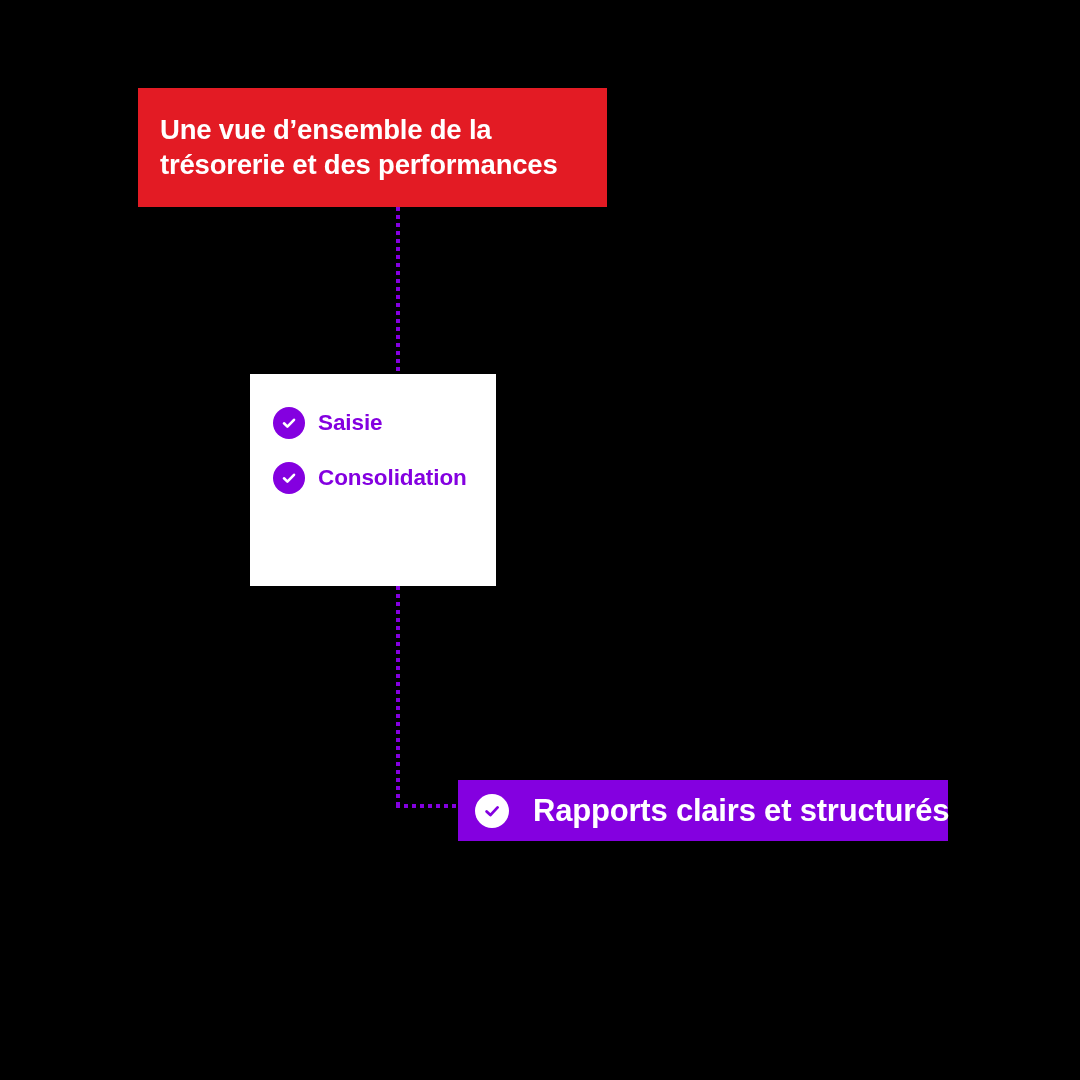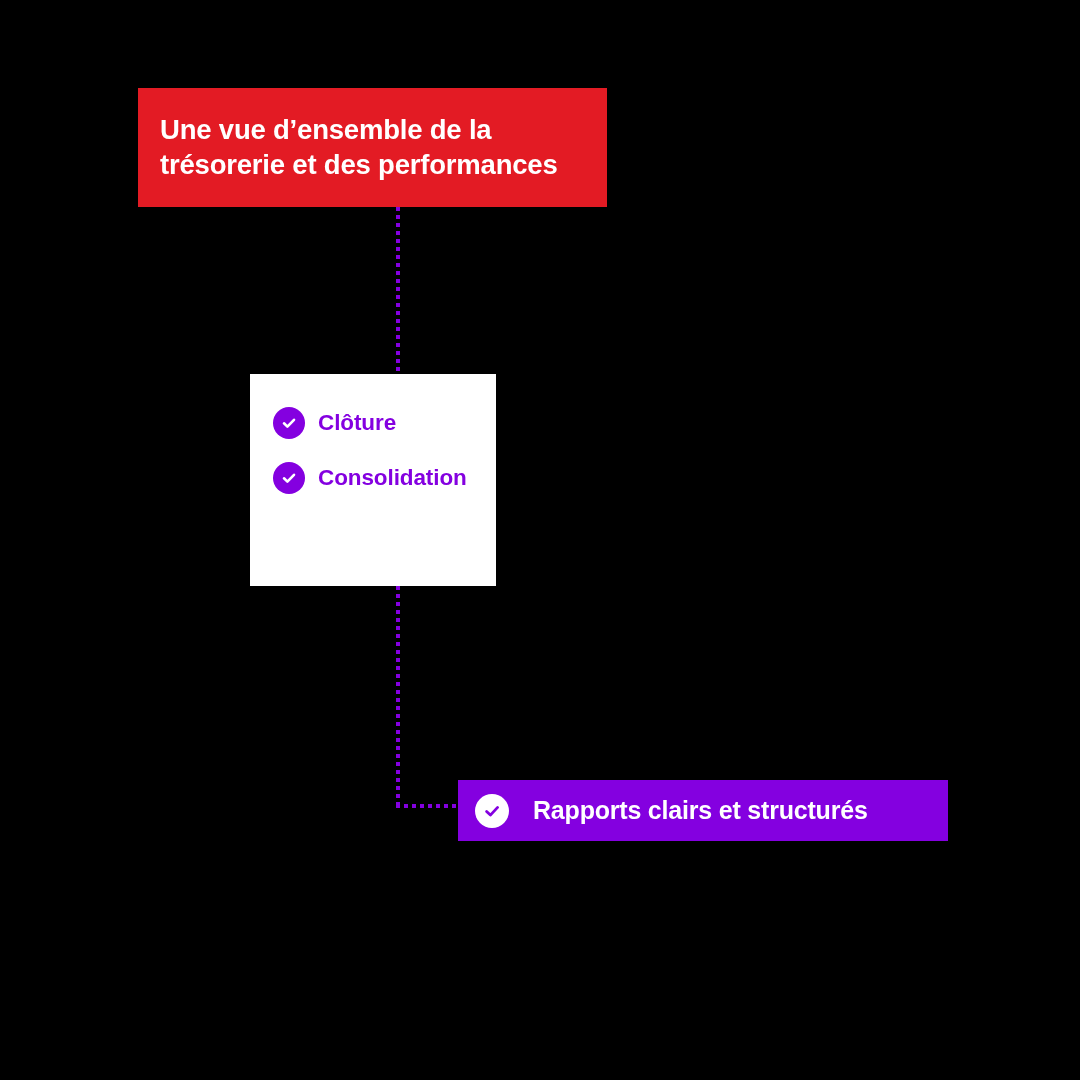--- a/index.html
+++ b/index.html
@@ -156,21 +156,21 @@
     height: 61px;
     background: #8400e0;
     z-index: 2;
     box-sizing: border-box;
     display: flex;
     align-items: center;
     padding-left: 17px;
   }
   #result-bar .result-label {
     color: #ffffff;
-    font-size: 25px;
+    font-size: 31px;
     font-weight: bold;
     letter-spacing: -0.2px;
     margin-left: 24px;
     white-space: nowrap;
   }
 </style>
 </head>
 <body>
 
 <div id="canvas">
@@ -183,30 +183,30 @@
     <div class="dot-v"></div>
     <div class="dot-h"></div>
   </div>
 
   <div id="headline-box">
     <div class="headline-text">Une vue d’ensemble de la
 trésorerie et des performances</div>
   </div>
 
   <div id="steps-card">
-
 
     <div class="step-row">
       <span class="badge">
         <svg width="18" height="18" viewBox="0 0 18 18" aria-hidden="true">
           <path d="M4 9.3 L7.4 12.6 L14 5.8" fill="none" stroke="#ffffff" stroke-width="2.6" stroke-linecap="round" stroke-linejoin="round"></path>
         </svg>
       </span>
-      <span class="step-label">Clôture</span>
+      <span class="step-label">Saisie</span>
     </div>
+
 
     <div class="step-row">
       <span class="badge">
         <svg width="18" height="18" viewBox="0 0 18 18" aria-hidden="true">
           <path d="M4 9.3 L7.4 12.6 L14 5.8" fill="none" stroke="#ffffff" stroke-width="2.6" stroke-linecap="round" stroke-linejoin="round"></path>
         </svg>
       </span>
       <span class="step-label">Consolidation</span>
     </div>
 

